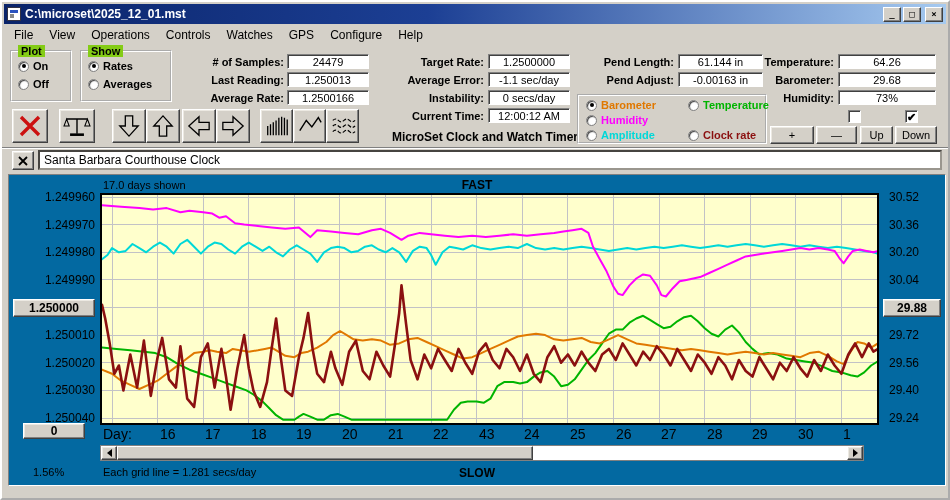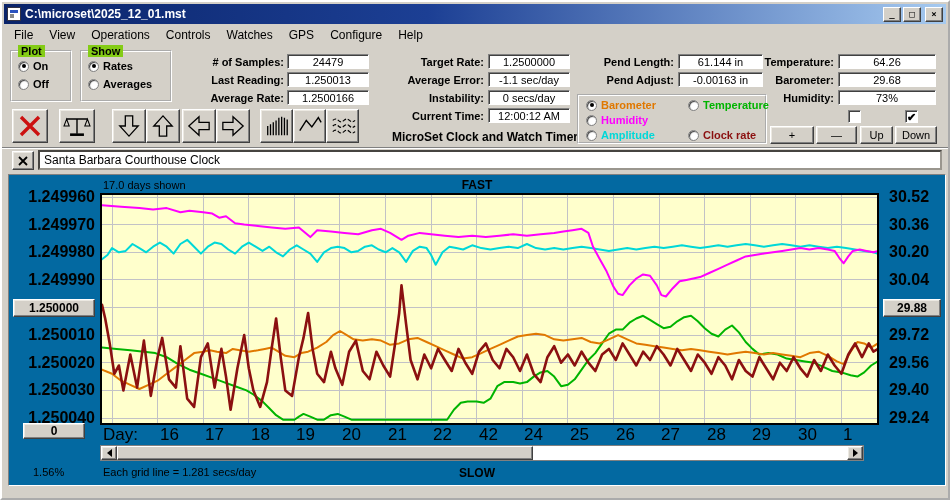--- a/index.html
+++ b/index.html
@@ -73,23 +73,23 @@
   #caption-text { font-weight:bold; font-size:12px; white-space:nowrap; }
   
   #chart-panel {
     left:6px; top:172px; width:938px; height:312px;
     border:1px solid; border-color:#808080 #fff #fff #808080;
     background:#0369a1;
   }
   #plot-wrap { position:absolute; left:91px; top:18px; width:779px; height:232px;
     border:2px solid #000; background:#FFFFCC; }
   #plot-svg { display:block; }
-  .yaxis-label { position:absolute; font-weight:bold; font-size:16px; height:14px; line-height:14px; white-space:nowrap;}
+  .yaxis-label { position:absolute; font-weight:normal; font-size:12px; height:14px; line-height:14px; white-space:nowrap;}
   .axis-btn { height:18px; font-weight:bold; font-size:12px; }
-  .day-label { position:absolute; font-size:17px; height:13px; line-height:13px; }
+  .day-label { position:absolute; font-size:14px; height:13px; line-height:13px; }
   #fast-label,#slow-label { position:absolute; font-weight:bold; font-size:12px; left:0; width:960px; text-align:center; }
   
   #hscroll { position:absolute; left:91px; top:270px; width:764px; height:16px; background:#fff; border:1px solid #808080;}
   .scroll-arrow { width:16px; height:14px; position:absolute; top:0; }
   .tri { width:0; height:0; display:inline-block; }
   #scroll-thumb { position:absolute; left:16px; top:0; width:416px; height:14px; background:#D4D0C8;
     border:1px solid; border-color:#fff #404040 #404040 #fff; box-shadow:inset -1px -1px 0 #808080;}
 </style>
 </head>
 <body>
@@ -321,21 +321,21 @@
 
   <div class="day-label" style="left:94px;top:253px">Day:</div>
   <div id="day-ticks">
       <div class="day-label" style="left: 151px; top: 253px;">16</div>
       <div class="day-label" style="left: 196px; top: 253px;">17</div>
       <div class="day-label" style="left: 242px; top: 253px;">18</div>
       <div class="day-label" style="left: 287px; top: 253px;">19</div>
       <div class="day-label" style="left: 333px; top: 253px;">20</div>
       <div class="day-label" style="left: 379px; top: 253px;">21</div>
       <div class="day-label" style="left: 424px; top: 253px;">22</div>
-      <div class="day-label" style="left: 470px; top: 253px;">42</div>
+      <div class="day-label" style="left: 470px; top: 253px;">43</div>
       <div class="day-label" style="left: 515px; top: 253px;">24</div>
       <div class="day-label" style="left: 561px; top: 253px;">25</div>
       <div class="day-label" style="left: 607px; top: 253px;">26</div>
       <div class="day-label" style="left: 652px; top: 253px;">27</div>
       <div class="day-label" style="left: 698px; top: 253px;">28</div>
       <div class="day-label" style="left: 743px; top: 253px;">29</div>
       <div class="day-label" style="left: 789px; top: 253px;">30</div>
       <div class="day-label" style="left: 834px; top: 253px;">1</div>
     </div>
 

